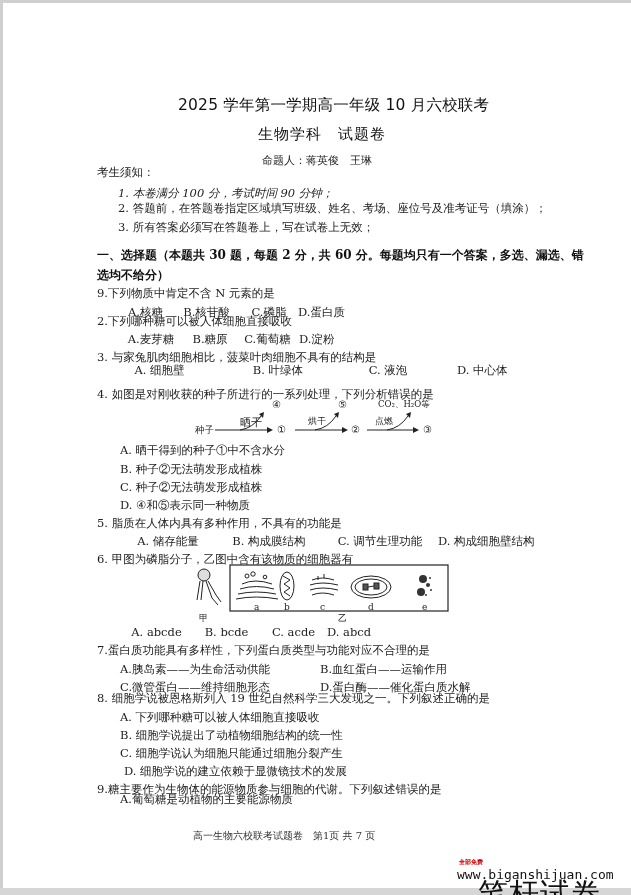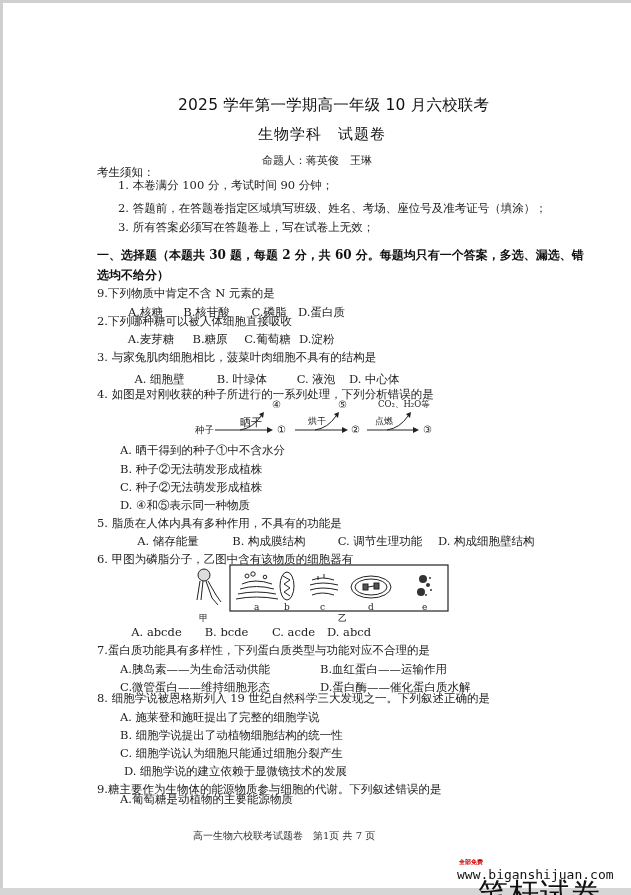--- a/index.html
+++ b/index.html
@@ -31,21 +31,21 @@
 <body>
 
 <div class="page"></div>
 <div class="bottom-bar"></div>
 
 <div class="abs title" style="left:178px; top:95px;">2025 学年第一学期高一年级 10 月六校联考</div>
 <div class="abs subtitle" style="left:258px; top:125px;">生物学科　试题卷</div>
 <div class="abs authors" style="left:262px; top:153px;">命题人：蒋英俊　王琳</div>
 
 <div class="abs t" style="left:97px; top:167px;">考生须知：</div>
-<div class="abs t" style="left:118px; top:180px;">1. 本卷满分 100 分，考试时间 90 分钟；</div>
+<div class="abs t" style="left:118px; top:188px;font-style:italic;">1. 本卷满分 100 分，考试时间 90 分钟；</div>
 <div class="abs t" style="left:118px; top:203px;">2. 答题前，在答题卷指定区域填写班级、姓名、考场、座位号及准考证号（填涂）；</div>
 <div class="abs t" style="left:118px; top:222px;">3. 所有答案必须写在答题卷上，写在试卷上无效；</div>
 
 <div class="abs t bold" style="left:97px; top:249px; font-size:12px;">一、选择题（本题共 30 题，每题 2 分，共 60 分。每题均只有一个答案，多选、漏选、错</div>
 <div class="abs t bold" style="left:97px; top:269px; font-size:12px;">选均不给分）</div>
 
 <div class="abs t" style="left:97px; top:288px;">9.下列物质中肯定不含 N 元素的是</div>
 <div class="abs t opt-row" style="left:118px; top:307px;">
   <span style="width:55px;">A.核糖</span>
   <span style="width:67px;">B.核苷酸</span>
@@ -55,21 +55,21 @@
 
 <div class="abs t" style="left:97px; top:316px; top:316px;">2.下列哪种糖可以被人体细胞直接吸收</div>
 <div class="abs t opt-row" style="left:118px; top:334px;">
   <span style="width:66px;">A.麦芽糖</span>
   <span style="width:52px;">B.糖原</span>
   <span style="width:63px;">C.葡萄糖</span>
   <span>D.淀粉</span>
 </div>
 
 <div class="abs t" style="left:97px; top:352px;">3. 与家兔肌肉细胞相比，菠菜叶肉细胞不具有的结构是</div>
-<div class="abs t opt-row" style="left:118px; top:374px;">
+<div class="abs t opt-row" style="left:118px; top:365px;gap:36px;">
   <span style="width:83px;">A. 细胞壁</span>
   <span style="width:82px;">B. 叶绿体</span>
   <span style="width:66px;">C. 液泡</span>
   <span>D. 中心体</span>
 </div>
 
 <div class="abs t" style="left:97px; top:389px;">4. 如图是对刚收获的种子所进行的一系列处理，下列分析错误的是</div>
 
 <div style="position:absolute; left:195px; top:398px; width:240px; height:42px;">
   <svg width="240" height="42" viewBox="0 0 240 42" style="position:absolute; left:0; top:0;">
@@ -175,21 +175,21 @@
   <span>D. abcd</span>
 </div>
 
 <div class="abs t" style="left:97px; top:645px;">7.蛋白质功能具有多样性，下列蛋白质类型与功能对应不合理的是</div>
 <div class="abs t" style="left:120px; top:664px;">A.胰岛素——为生命活动供能</div>
 <div class="abs t" style="left:320px; top:664px;">B.血红蛋白——运输作用</div>
 <div class="abs t" style="left:120px; top:682px;">C.微管蛋白——维持细胞形态</div>
 <div class="abs t" style="left:320px; top:682px;">D.蛋白酶——催化蛋白质水解</div>
 
 <div class="abs t" style="left:97px; top:693px;">8. 细胞学说被恩格斯列入 19 世纪自然科学三大发现之一。下列叙述正确的是</div>
-<div class="abs t" style="left:120px; top:712px;">A. 施莱登和施旺提出了完整的细胞学说</div>
+<div class="abs t" style="left:120px; top:712px;">A. 下列哪种糖可以被人体细胞直接吸收</div>
 <div class="abs t" style="left:120px; top:730px;">B. 细胞学说提出了动植物细胞结构的统一性</div>
 <div class="abs t" style="left:120px; top:748px;">C. 细胞学说认为细胞只能通过细胞分裂产生</div>
 <div class="abs t" style="left:124px; top:766px;">D. 细胞学说的建立依赖于显微镜技术的发展</div>
 
 <div class="abs t" style="left:97px; top:784px;">9.糖主要作为生物体的能源物质参与细胞的代谢。下列叙述错误的是</div>
 <div class="abs t" style="left:120px; top:794px;">A.葡萄糖是动植物的主要能源物质</div>
 
 <div class="abs footer" style="left:193px; top:829px;">高一生物六校联考试题卷　第1页 共 7 页</div>
 
 <div class="abs brand-big" style="left:478px; top:874px;text-align:right;">笔杆试卷</div>

